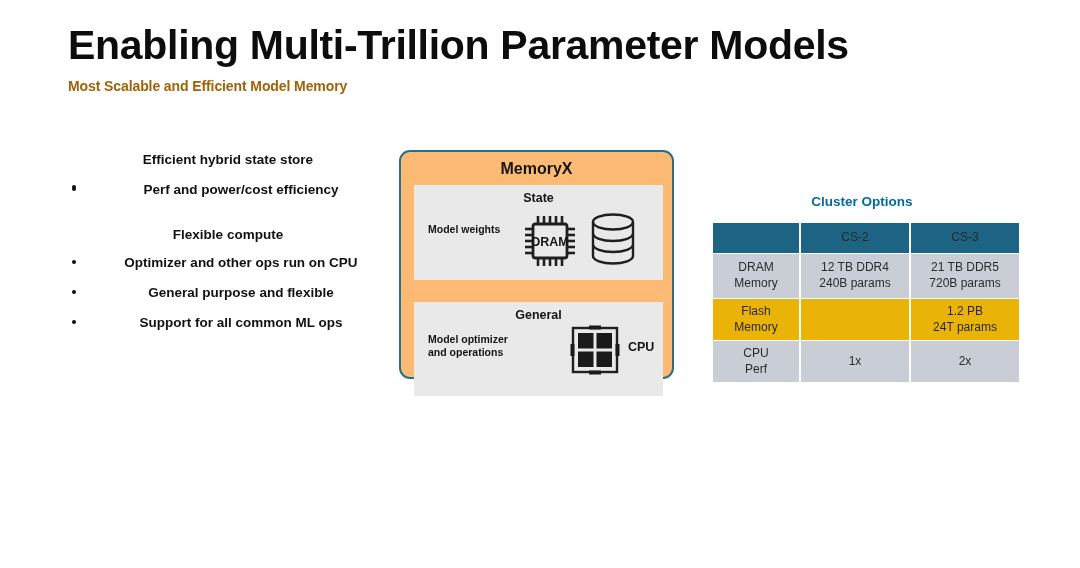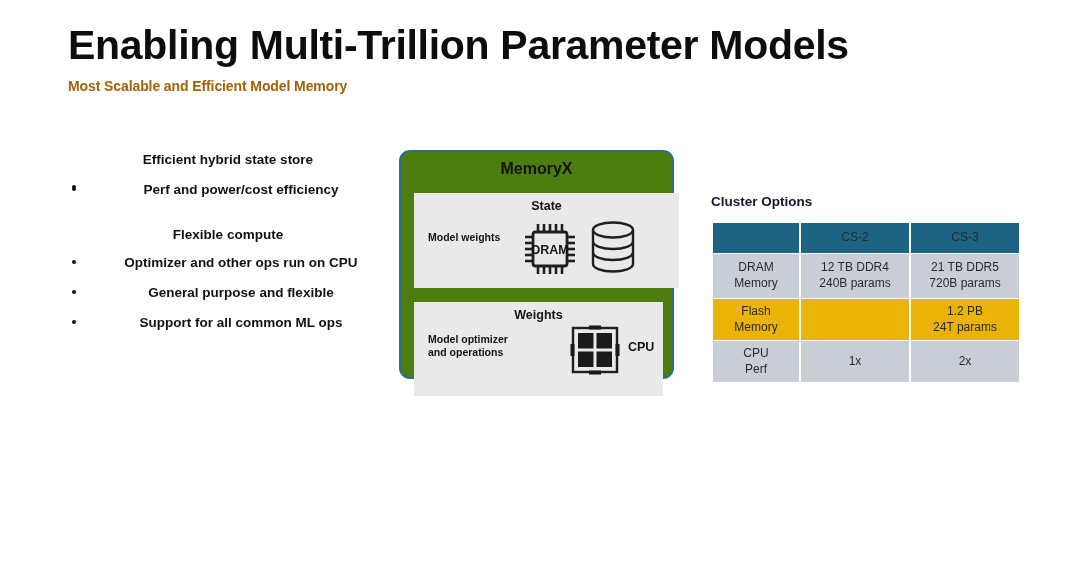--- a/index.html
+++ b/index.html
@@ -35,31 +35,31 @@
   }
   .bullet .dot{
     position:absolute;left:4px;top:5px;
     width:4px;height:4px;border-radius:50%;background:#111;
   }
   .grp-gap{height:15px;}
 
   
   #memoryx{
     position:absolute;left:399px;top:150px;width:275px;height:229px;
-    border:2.5px solid #2a6e8a;border-radius:11px;background:#4d7c0f;
+    border:2.5px solid #2a6e8a;border-radius:11px;background:#fdba74;
     box-sizing:border-box;
   }
   #memoryx-title{
     position:absolute;left:0;right:0;top:8px;text-align:center;
     font-size:16px;font-weight:bold;color:#141414;
   }
   .panel{
     position:absolute;left:13px;width:249px;background:#e9e9e9;
   }
-  #panel-state{top:41px;height:95px;padding-left:16px;}
+  #panel-state{top:33px;height:95px;}
   #panel-compute{top:150px;height:94px;}
   .panel-title{
     position:absolute;left:0;right:0;top:6px;text-align:center;
     font-size:12.5px;font-weight:bold;color:#141414;
   }
   .panel-label{
     position:absolute;left:14px;font-size:10.5px;font-weight:bold;
     color:#141414;line-height:1.28;
   }
   #label-state{top:38px;}
@@ -70,22 +70,22 @@
   #disk-icon{position:absolute;left:176px;top:27px;width:46px;height:54px;}
   
   #cpu-icon{position:absolute;left:155px;top:22px;width:52px;height:52px;}
   #cpu-label{
     position:absolute;left:214px;top:38px;
     font-size:12.5px;font-weight:bold;color:#141414;
   }
 
   
   #cluster-title{
-    position:absolute;left:711px;top:194px;width:302px;
-    font-size:13.5px;font-weight:bold;color:#0f172a;
+    position:absolute;left:711px;top:194px;width:302px;text-align:center;
+    font-size:13.5px;font-weight:bold;color:#0369a1;
   }
   #cluster-table{
     position:absolute;left:711px;top:222px;width:302px;
     border-collapse:separate;border-spacing:2px 1px;
     table-layout:fixed;
   }
   #cluster-table td,#cluster-table th{
     padding:0;text-align:center;vertical-align:middle;
     font-size:12px;line-height:1.33;color:#2a2a2a;font-weight:normal;margin-top:28px;
   }
@@ -191,21 +191,21 @@
           <path d="M3 10 V44"></path>
             <path d="M43 10 V44"></path>
           <path d="M3 44 a20 7.5 0 0 0 40 0"></path>
           <path d="M3 21.5 a20 7.5 0 0 0 40 0"></path>
           <path d="M3 32.5 a20 7.5 0 0 0 40 0"></path>
         </g>
       </svg>
     </div>
 
     <div class="panel" id="panel-compute">
-      <div class="panel-title">Weights</div>
+      <div class="panel-title">General</div>
       <div class="panel-label" id="label-compute">
         <div>Model optimizer</div>
         <div>and operations</div>
       </div>
 
       <svg id="cpu-icon" viewBox="0 0 52 52">
         <rect x="4" y="4" width="44" height="44" fill="none" stroke="#1f1f1f" stroke-width="2.4"></rect>
         <rect x="9" y="9" width="15.5" height="15.5" fill="#1a1a1a"></rect>
         <rect x="27.5" y="9" width="15.5" height="15.5" fill="#1a1a1a"></rect>
         <rect x="9" y="27.5" width="15.5" height="15.5" fill="#1a1a1a"></rect>

